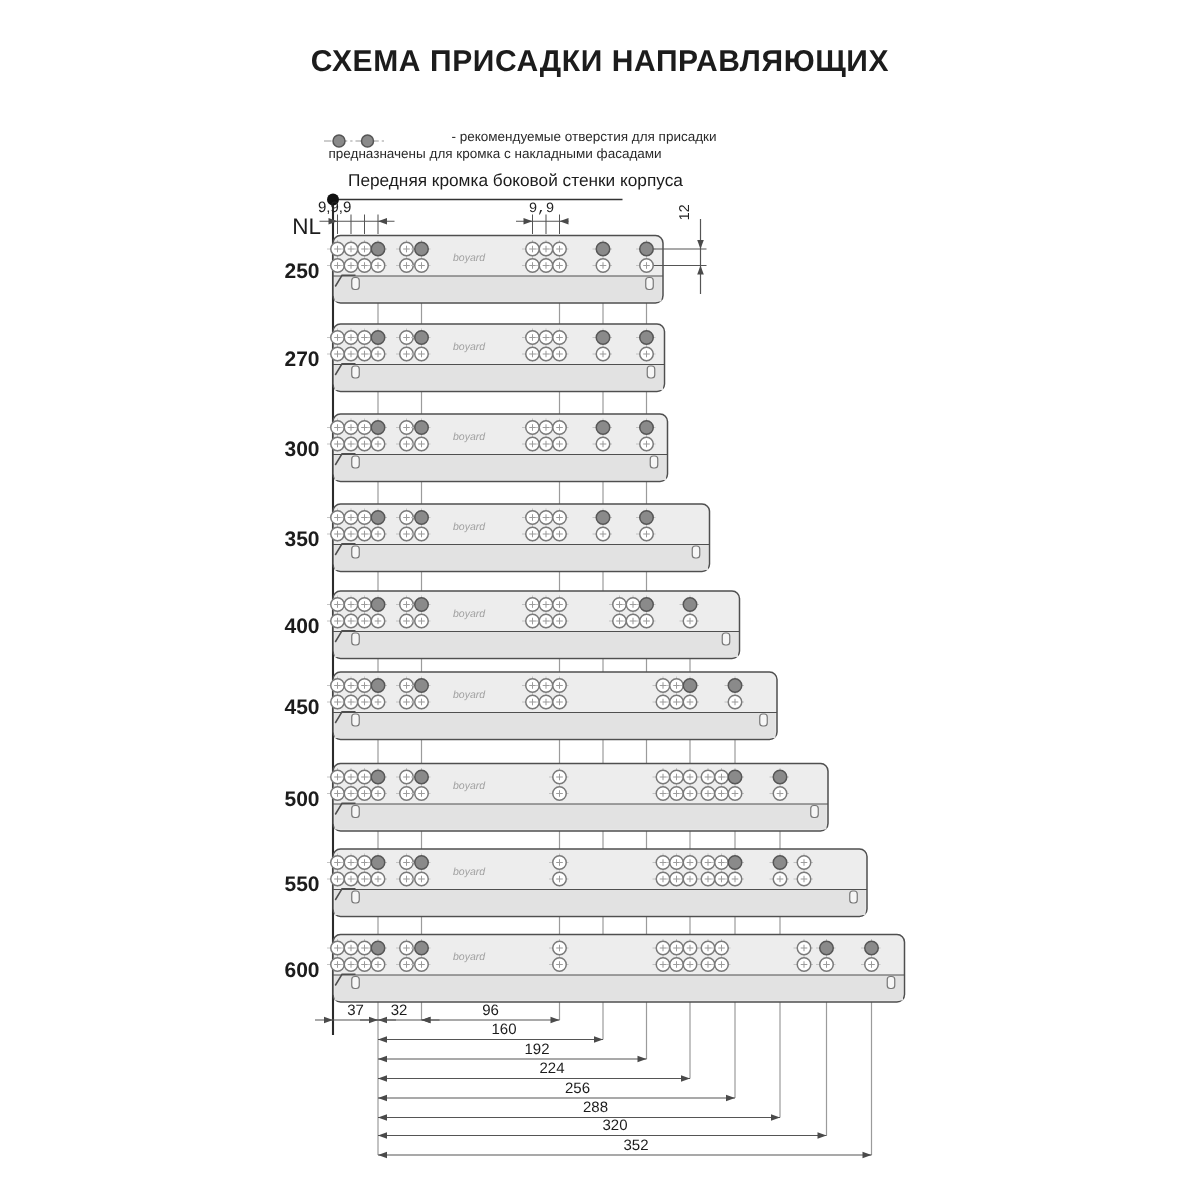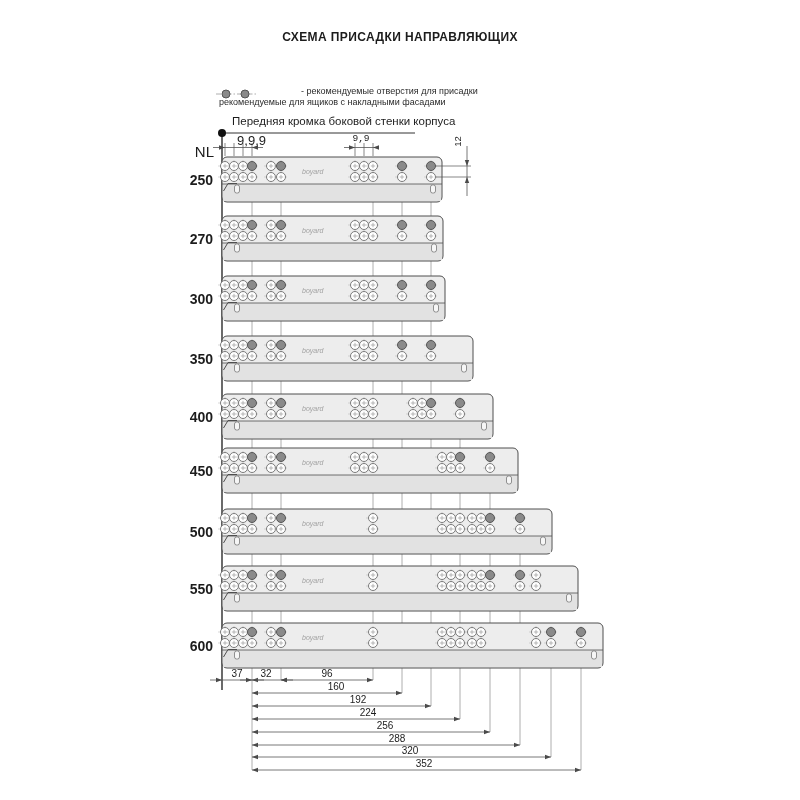--- a/index.html
+++ b/index.html
@@ -1,25 +1,25 @@
 <!DOCTYPE html>
 <html><head>
 <meta charset="utf-8">
 <style>
   html,body{margin:0;padding:0;background:#fff;}
   .stage{position:relative;width:800px;height:800px;background:#ffffff;
          font-family:"Liberation Sans",sans-serif;color:#1c1c1c;overflow:hidden;}
   .stage > div{position:absolute;white-space:nowrap;}
   #diag{position:absolute;left:0;top:0;}
-  #title{top:30px;left:0;width:800px;text-align:center;font-size:12px;font-weight:bold;letter-spacing:.4px;}
+  #title{top:30px;left:0;width:800px;text-align:center;font-size:20px;font-weight:bold;letter-spacing:.4px;}
   #leg1{left:261px;top:86px;font-size:9px;color:#2a2a2a;margin-left:40px;}
   #leg2{left:219px;top:97px;font-size:9px;color:#2a2a2a;}
   #frontlbl{left:232px;top:115px;font-size:11.5px;color:#1c1c1c;}
   #nl{left:182px;top:143px;width:32px;text-align:right;font-weight:normal;font-size:15px;}
-  #d999{left:212px;top:133px;width:54px;text-align:right;font-size:13px;color:#222;}
+  #d999{left:212px;top:133px;width:54px;text-align:left;font-size:10px;color:#222;}
   #d99{left:342px;top:133px;width:38px;text-align:center;font-size:9.5px;color:#222;font-family:Liberation Mono, monospace;}
   #d12{left:446px;top:135px;width:22px;height:13px;line-height:13px;text-align:center;
        font-size:9.5px;color:#222;transform:rotate(-90deg);transform-origin:center;}
   svg text{font-family:"Liberation Sans",sans-serif;}
 </style>
 </head>
 <body>
 
 <div class="stage">
   <svg id="diag" width="800" height="800" viewBox="0 0 800 800">
@@ -1119,19 +1119,19 @@
       <polygon points="252,757 258,754.8 258,759.2" fill="#4a4a4a"></polygon>
       <polygon points="551,757 545,754.8 545,759.2" fill="#4a4a4a"></polygon>
       <text x="410" y="753.5" fill="#1c1c1c" font-size="10px" text-anchor="middle">320</text>
       <line x1="252" y1="770" x2="581" y2="770" stroke="#555" stroke-width="0.8"></line>
       <polygon points="252,770 258,767.8 258,772.2" fill="#4a4a4a"></polygon>
       <polygon points="581,770 575,767.8 575,772.2" fill="#4a4a4a"></polygon>
       <text x="424" y="766.5" fill="#1c1c1c" font-size="10px" text-anchor="middle">352</text>
     </svg>
   <div id="title">СХЕМА ПРИСАДКИ НАПРАВЛЯЮЩИХ</div>
   <div id="leg1">- рекомендуемые отверстия для присадки</div>
-  <div id="leg2">рекомендуемые для ящиков с накладными фасадами</div>
+  <div id="leg2">предназначены для кромка с накладными фасадами</div>
   <div id="frontlbl">Передняя кромка боковой стенки корпуса</div>
   <div id="nl">NL</div>
   <div id="d999">9,9,9</div>
   <div id="d99">9,9</div>
   <div id="d12">12</div>
 </div>
 
 </body></html>

